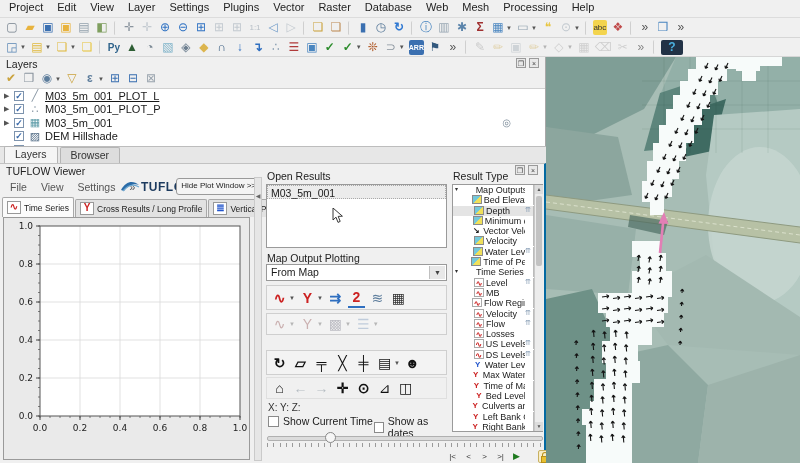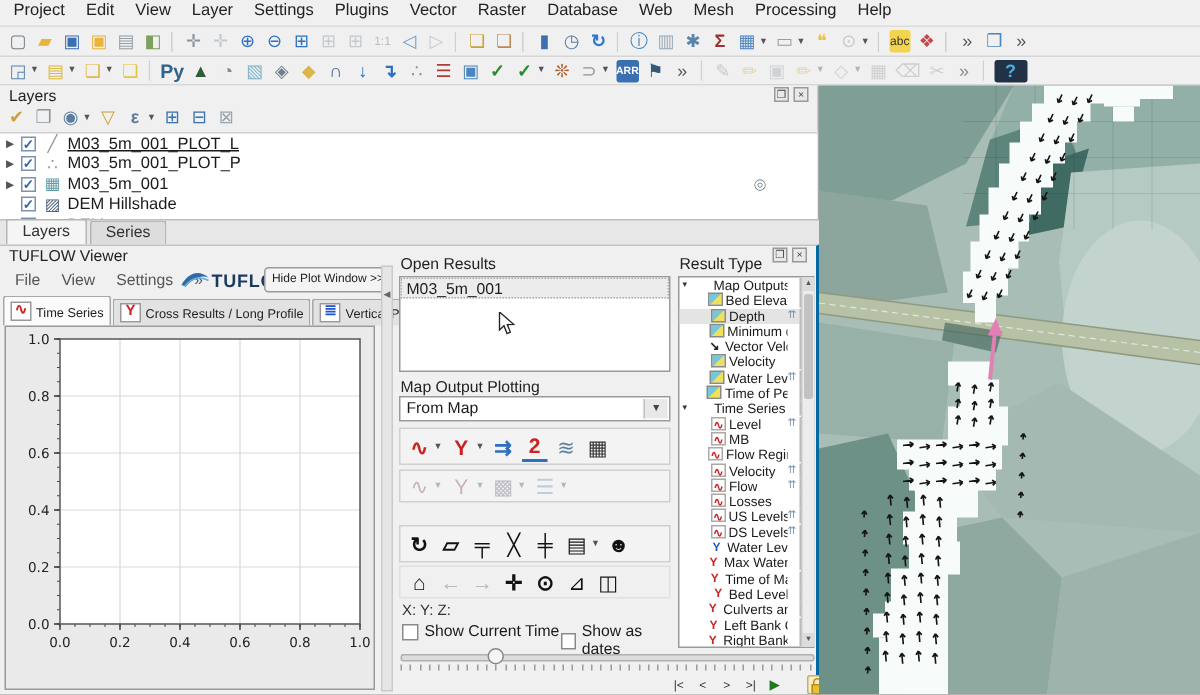--- a/index.html
+++ b/index.html
@@ -267,21 +267,21 @@
       </span>
       <span class="tbi hasdd">
         <span class="g" style=";color:#e0b93e">❏</span>
         <span class="dd">▼</span>
       </span>
       <span class="tbi">
         <span class="g" style=";color:#e8c53e">❏</span>
       </span>
       <span class="tbi sep"></span>
       <span class="tbi">
-        <span class="g" style=";color:#30648c;font-weight:bold;font-size:13px">Py</span>
+        <span class="g" style=";color:#30648c;font-weight:bold;font-size:10px">Py</span>
       </span>
       <span class="tbi">
         <span class="g" style=";color:#2e5e34">▲</span>
       </span>
       <span class="tbi">
         <span class="g" style=";color:#7e8b96">◔</span>
       </span>
       <span class="tbi">
         <span class="g" style=";color:#7fb3c9">▧</span>
       </span>
@@ -439,21 +439,21 @@
           <span class="exp"></span>
           <span class="cb">✓</span>
           <span class="licon" style=";color:#44607c">▨</span>
           <span class="llabel">DEM</span>
           <span class="lind"></span>
         </div>
       </div>
     <div id="ld-tabs">
 
     <span class="ptab active">Layers</span>
-        <span class="ptab">Series</span>
+        <span class="ptab">Browser</span>
       </div>
   </div>
 
   <div id="tuflow-dock">
     <div class="dock-title">
       <span class="t">TUFLOW Viewer</span>
       <span class="dockbtns">
           <span class="dockbtn">❐</span>
           <span class="dockbtn">×</span>
         </span>

